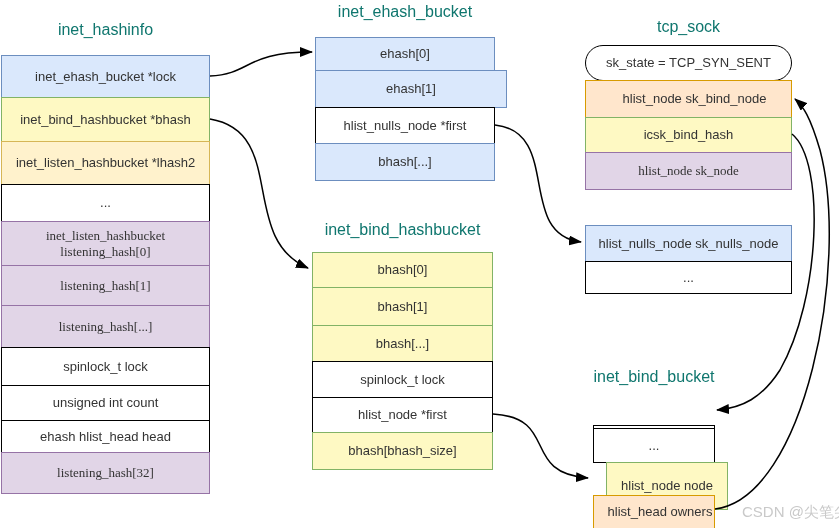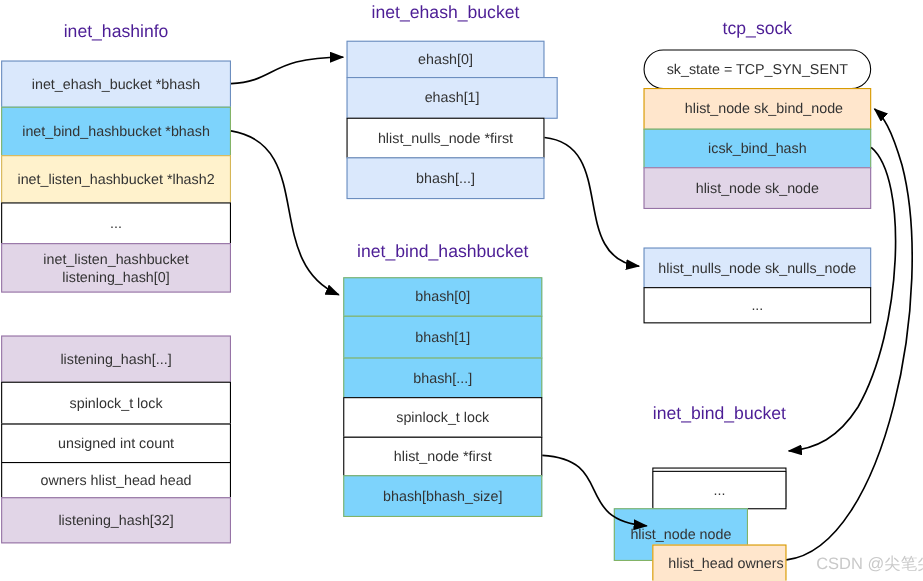--- a/index.html
+++ b/index.html
@@ -2,61 +2,62 @@
 <html><head>
 <meta charset="utf-8">
 <style>
   html,body { margin:0; padding:0; background:#ffffff; }
   body { font-family: "Liberation Sans", "DejaVu Sans", sans-serif; }
   #canvas {
     position:relative; width:839px; height:528px; overflow:hidden; background:#ffffff;
   }
   .box-title {
     position:absolute; transform:translateX(-50%);
-    white-space:nowrap; font-size:16px; color:#4c1d95;
+    white-space:nowrap; font-size:16px; color:#0f766e;
     height:20px; line-height:20px; text-align:center;
   }
   .row {
     position:absolute; box-sizing:border-box;
     display:flex; align-items:center; justify-content:center;
     font-size:13px; line-height:16px; color:#333333;
     text-align:center; white-space:pre-line;
   }
   .row.blue   { background:#dae8fc; border:1px solid #6c8ebf; }
-  .row.green  { background:#7dd3fc; border:1px solid #82b366; }
+  .row.green  { background:#fef9c3; border:1px solid #82b366; }
   .row.yellow { background:#fff2cc; border:1px solid #d6b656; }
-  .row.purple { background:#e1d5e7; border:1px solid #9673a6; }
+  .row.purple { background:#e1d5e7; border:1px solid #9673a6;font-family:Liberation Serif, serif; }
   .row.orange { background:#ffe6cc; border:1px solid #d79b00;padding-left:12px; }
   .row.white  { background:#ffffff; border:1px solid #000000; }
   #arrows {
     position:absolute; left:0; top:0; width:839px; height:528px;
     pointer-events:none;
   }
   #arrows path.link { fill:none; stroke:#000000; stroke-width:1.5px; }
   .watermark {
     position:absolute; left:742px; top:503px;
     font-size:15px; color:#c9c9c9; white-space:nowrap;
   }
 </style>
 </head>
 <body>
 
 <div id="canvas">
   <div class="watermark">CSDN @尖笔尖</div>
   <div class="box-title" style="left: 105.5px; top: 20px;">inet_hashinfo</div>
-    <div class="row blue" style="left: 1px; width: 209px; top: 55px; height: 43px;">inet_ehash_bucket *bhash</div>
+    <div class="row blue" style="left: 1px; width: 209px; top: 55px; height: 43px;">inet_ehash_bucket *lock</div>
     <div class="row green" style="left: 1px; width: 209px; top: 97px; height: 45px;">inet_bind_hashbucket *bhash</div>
     <div class="row yellow" style="left: 1px; width: 209px; top: 141px; height: 44px;">inet_listen_hashbucket *lhash2</div>
     <div class="row white" style="left: 1px; width: 209px; top: 184px; height: 38px;">...</div>
     <div class="row purple" style="left: 1px; width: 209px; top: 221px; height: 45px;">inet_listen_hashbucket
 listening_hash[0]</div>
+    <div class="row purple" style="left: 1px; width: 209px; top: 265px; height: 41px;">listening_hash[1]</div>
     <div class="row purple" style="left: 1px; width: 209px; top: 305px; height: 43px;">listening_hash[...]</div>
     <div class="row white" style="left: 1px; width: 209px; top: 347px; height: 39px;">spinlock_t lock</div>
     <div class="row white" style="left: 1px; width: 209px; top: 385px; height: 36px;">unsigned int count</div>
-    <div class="row white" style="left: 1px; width: 209px; top: 420px; height: 33px;">owners hlist_head head</div>
+    <div class="row white" style="left: 1px; width: 209px; top: 420px; height: 33px;">ehash hlist_head head</div>
     <div class="row purple" style="left: 1px; width: 209px; top: 452px; height: 42px;">listening_hash[32]</div>
     <div class="box-title" style="left: 405px; top: 2px;">inet_ehash_bucket</div>
     <div class="row blue" style="left: 315px; width: 180px; top: 37px; height: 34px;">ehash[0]</div>
     <div class="row blue" style="left: 315px; width: 192px; top: 70px; height: 38px;">ehash[1]</div>
     <div class="row white" style="left: 315px; width: 180px; top: 107px; height: 37px;">hlist_nulls_node *first</div>
     <div class="row blue" style="left: 315px; width: 180px; top: 143px; height: 38px;">bhash[...]</div>
     <div class="box-title" style="left: 402.5px; top: 220px;">inet_bind_hashbucket</div>
     <div class="row green" style="left: 312px; width: 181px; top: 252px; height: 36px;">bhash[0]</div>
     <div class="row green" style="left: 312px; width: 181px; top: 287px; height: 39px;">bhash[1]</div>
     <div class="row green" style="left: 312px; width: 181px; top: 325px; height: 37px;">bhash[...]</div>
@@ -66,21 +67,21 @@
     <div class="box-title" style="left: 688.5px; top: 17px;">tcp_sock</div>
     <div class="row white" style="left: 585px; width: 207px; top: 45px; height: 36px; border-radius: 18px;">sk_state = TCP_SYN_SENT</div>
     <div class="row orange" style="left: 585px; width: 207px; top: 80px; height: 38px;">hlist_node sk_bind_node</div>
     <div class="row green" style="left: 585px; width: 207px; top: 117px; height: 36px;">icsk_bind_hash</div>
     <div class="row purple" style="left: 585px; width: 207px; top: 152px; height: 38px;">hlist_node sk_node</div>
     <div class="row blue" style="left: 585px; width: 207px; top: 225px; height: 37px;">hlist_nulls_node sk_nulls_node</div>
     <div class="row white" style="left: 585px; width: 207px; top: 261px; height: 33px;">...</div>
     <div class="box-title" style="left: 654px; top: 367px;">inet_bind_bucket</div>
     <div class="row white" style="left: 593px; width: 122px; top: 393px; height: 36px; margin-top: 32px;">32770</div>
     <div class="row white" style="left: 593px; width: 122px; top: 428px; height: 35px;">...</div>
-    <div class="row green" style="left: 558px; width: 122px; top: 462px; height: 48px;">hlist_node node</div>
+    <div class="row green" style="left: 606px; width: 122px; top: 462px; height: 48px;">hlist_node node</div>
     <div class="row orange" style="left: 593px; width: 122px; top: 495px; height: 34px;">hlist_head owners</div>
     <svg id="arrows" width="839" height="528" viewBox="0 0 839 528" xmlns="http://www.w3.org/2000/svg">
     <defs>
       <marker id="ah" markerWidth="13" markerHeight="10" refX="12" refY="5" orient="auto" markerUnits="userSpaceOnUse">
         <path d="M0,0 L13,5 L0,10 z" fill="#000000"></path>
       </marker>
     </defs>
   <path d="M 210 76 C 252 74 244 52 312 52" class="link" marker-end="url(#ah)"></path>
       <path d="M 210 119 C 288 132 238 238 308 268" class="link" marker-end="url(#ah)"></path>
       <path d="M 495 125 C 562 132 516 234 581 242" class="link" marker-end="url(#ah)"></path>

